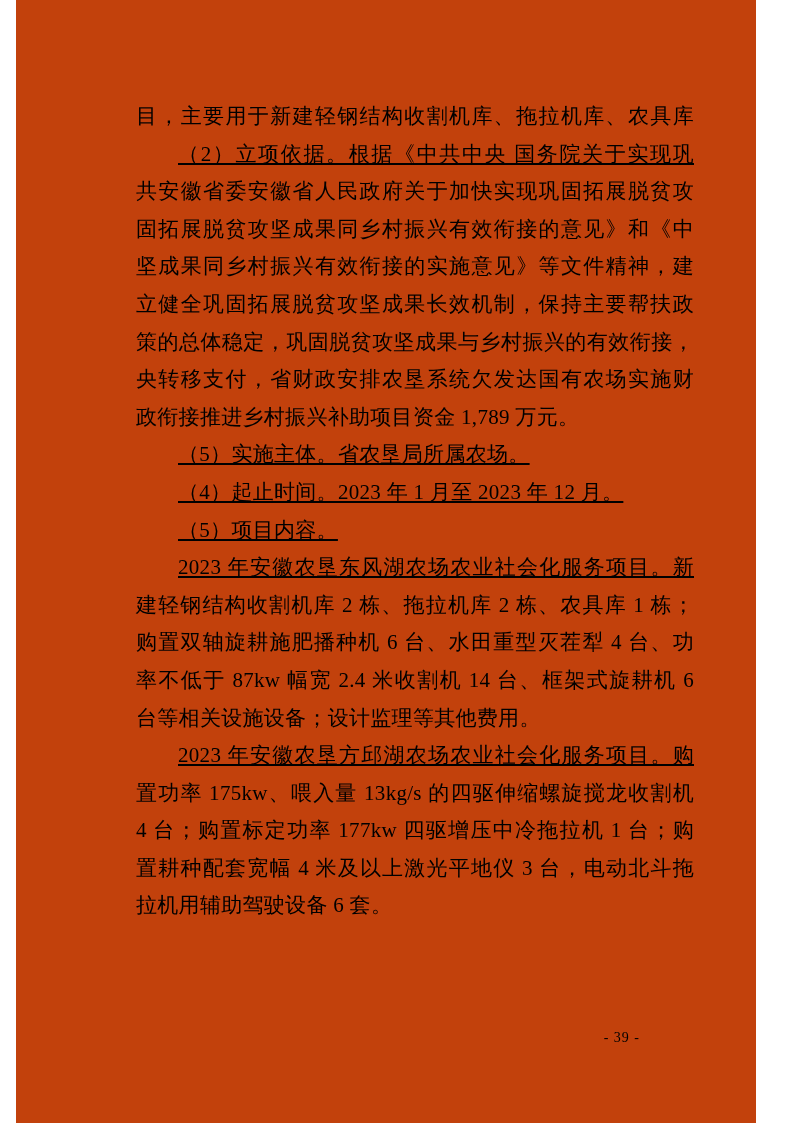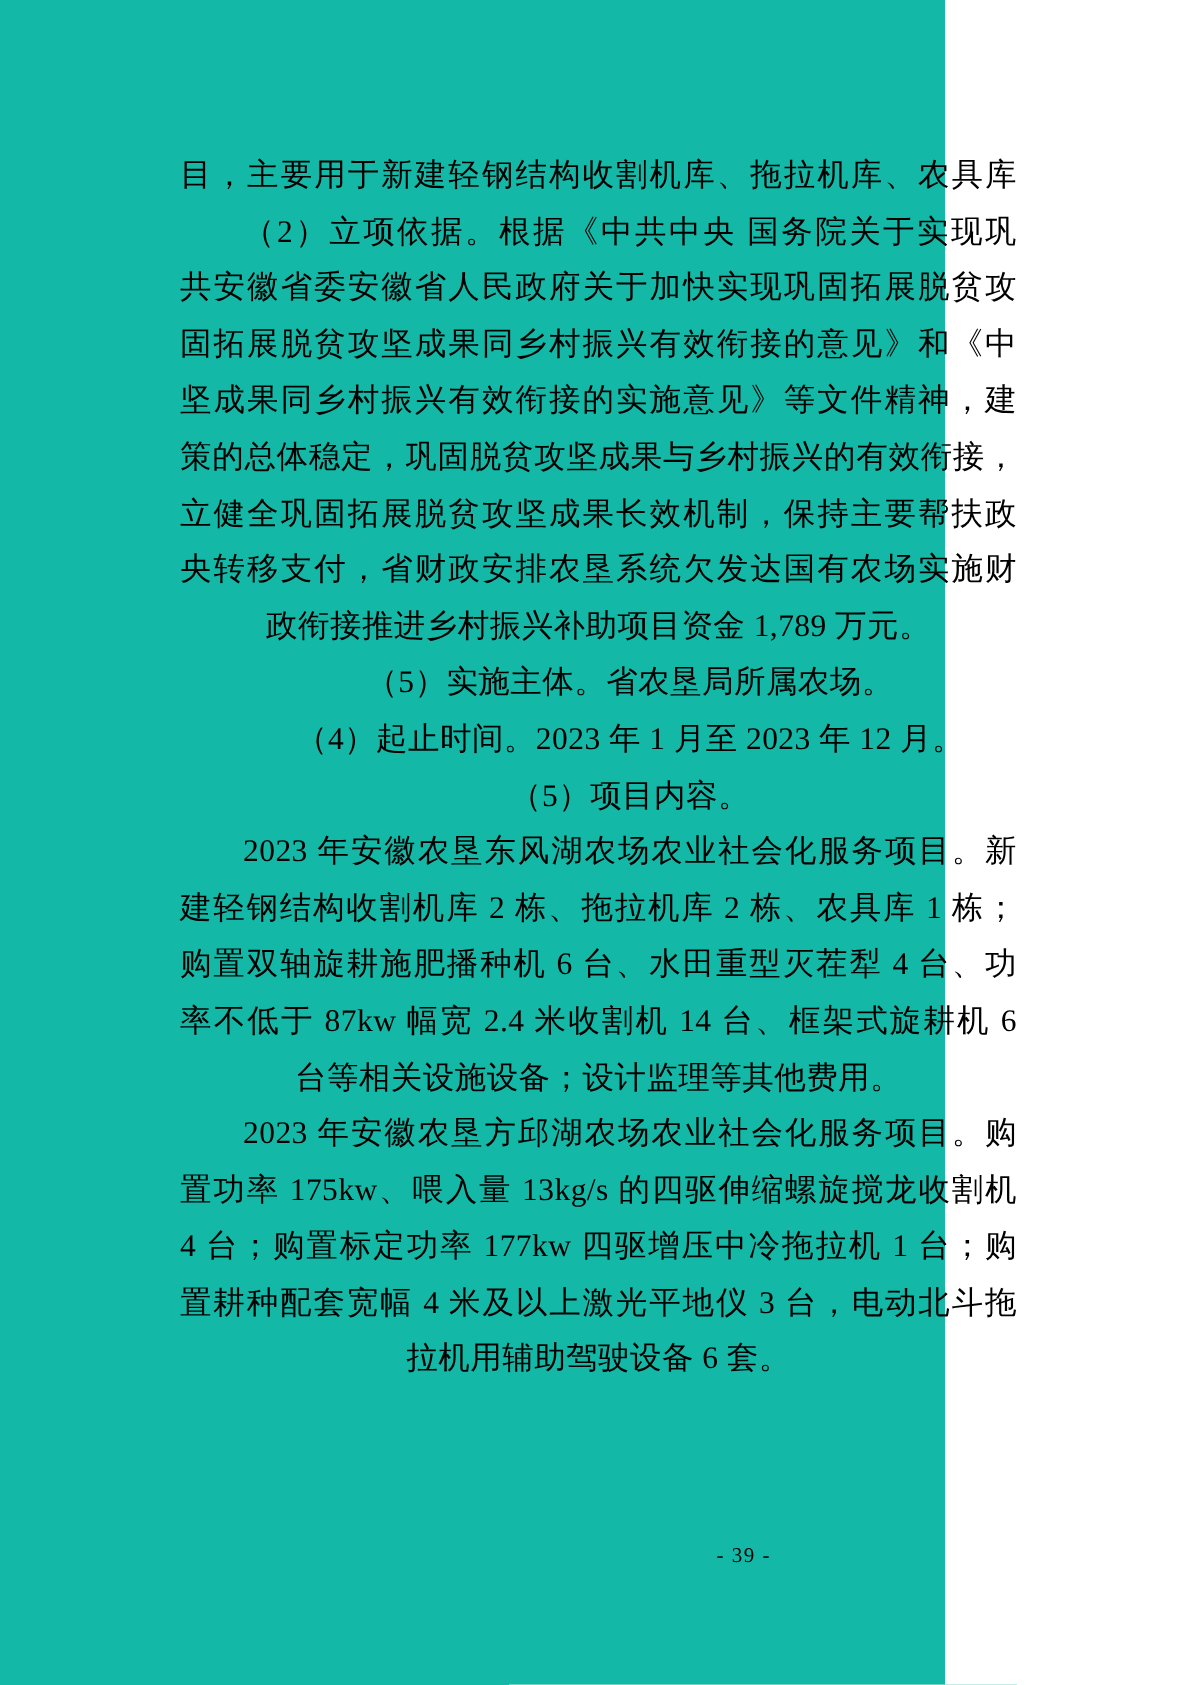--- a/index.html
+++ b/index.html
@@ -10,50 +10,51 @@
   body {
     width: 794px;
     height: 1123px;
     position: relative;
     font-family: "Liberation Serif", "DejaVu Serif", serif;
     color: #000000;
     overflow: hidden;
   }
   .page {
     position: absolute;
-    left: 0; top: 0;
-    width: 630px;
+    left: 16px; top: 0;
+    width: 740px;
     height: 1123px;
-    background: #14b8a6;
+    background: #c2410c;
   }
   .content {
     position: absolute;
     left: 120px;
     top: 98px;
     width: 558px;
     font-size: 21px;
     line-height: 37.6px;
     letter-spacing: 0.3px;
     word-break: break-all;
   }
   .line {
     width: 100%;
     white-space: nowrap;
-    text-align: center;
+    text-align: left;
   }
   
   .line.just {
     white-space: normal;
     text-align: justify;
     text-align-last: justify;
     -moz-text-align-last: justify;
   }
   
   .line.indent {
     text-indent: 42px;
+    text-decoration: underline;
   }
   .page-number {
     position: absolute;
     top: 1028px;
     right: 116px;
     font-size: 14px;
     line-height: 20px;
     letter-spacing: 1px;
     color: #000000;
     margin-left: 42px;
@@ -62,22 +63,22 @@
 </head>
 <body>
 
 <div class="page">
   <div class="content" id="document-body">
       <div class="line just">目，主要用于新建轻钢结构收割机库、拖拉机库、农具库</div>
       <div class="line just indent">（2）立项依据。根据《中共中央 国务院关于实现巩</div>
       <div class="line just">共安徽省委安徽省人民政府关于加快实现巩固拓展脱贫攻</div>
       <div class="line just">固拓展脱贫攻坚成果同乡村振兴有效衔接的意见》和《中</div>
       <div class="line just">坚成果同乡村振兴有效衔接的实施意见》等文件精神，建</div>
+      <div class="line just">立健全巩固拓展脱贫攻坚成果长效机制，保持主要帮扶政</div>
       <div class="line just">策的总体稳定，巩固脱贫攻坚成果与乡村振兴的有效衔接，</div>
-      <div class="line just">立健全巩固拓展脱贫攻坚成果长效机制，保持主要帮扶政</div>
       <div class="line just">央转移支付，省财政安排农垦系统欠发达国有农场实施财</div>
       <div class="line">政衔接推进乡村振兴补助项目资金 1,789 万元。</div>
       <div class="line indent">（5）实施主体。省农垦局所属农场。</div>
       <div class="line indent">（4）起止时间。2023 年 1 月至 2023 年 12 月。</div>
       <div class="line indent">（5）项目内容。</div>
       <div class="line just indent">2023 年安徽农垦东风湖农场农业社会化服务项目。新</div>
       <div class="line just">建轻钢结构收割机库 2 栋、拖拉机库 2 栋、农具库 1 栋；</div>
       <div class="line just">购置双轴旋耕施肥播种机 6 台、水田重型灭茬犁 4 台、功</div>
       <div class="line just">率不低于 87kw 幅宽 2.4 米收割机 14 台、框架式旋耕机 6</div>
       <div class="line">台等相关设施设备；设计监理等其他费用。</div>

